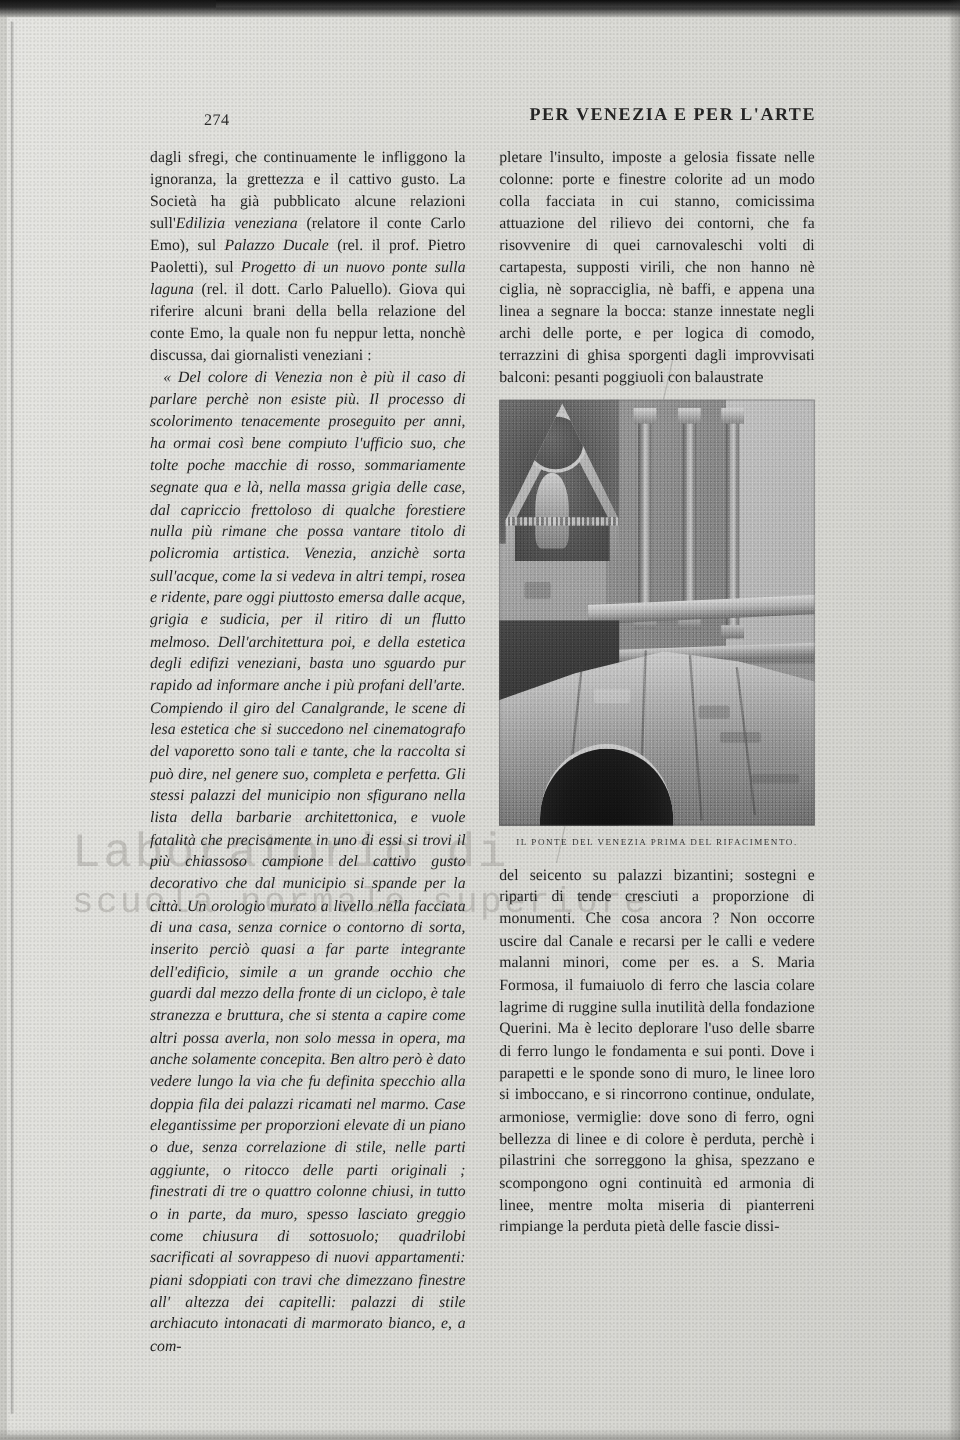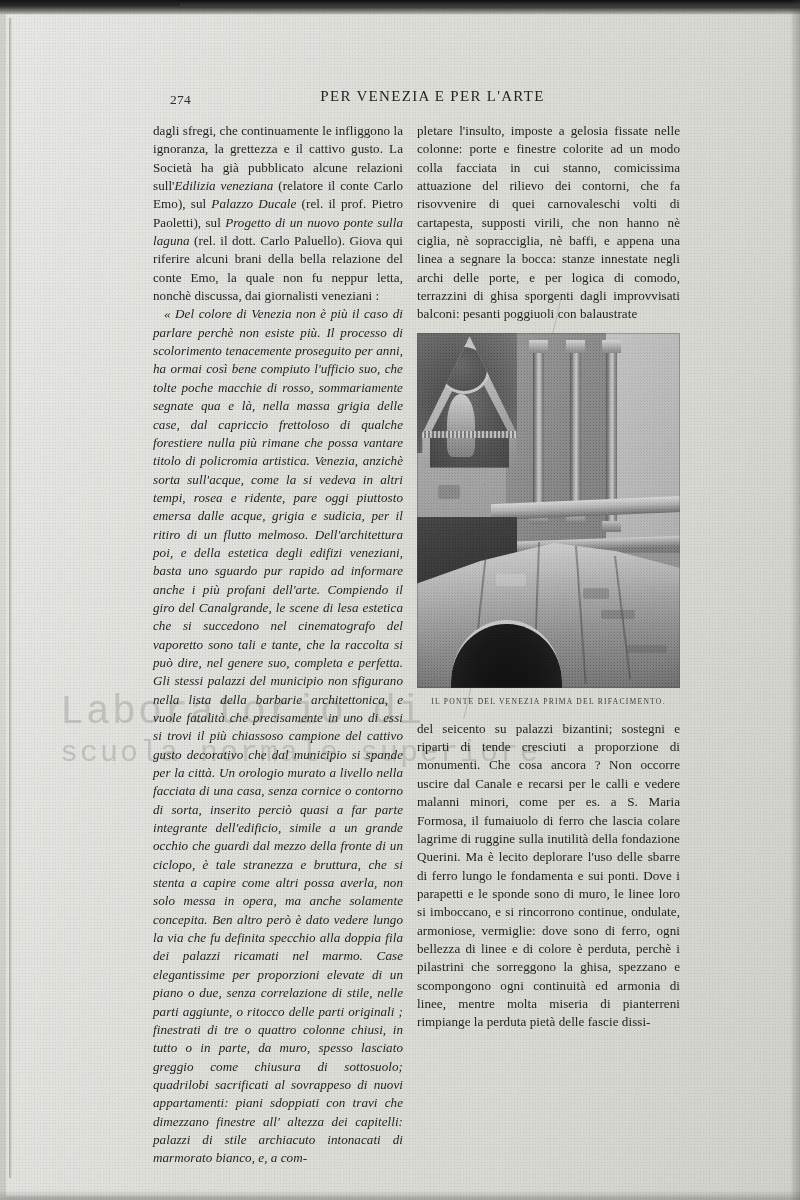--- a/index.html
+++ b/index.html
@@ -108,32 +108,32 @@
   .folio {
     position: absolute;
     left: 45px; top: 4px;
     font-size: 13.5px;
     color: #2d2d2d;
     letter-spacing: .3px;
   }
   .head-title {
     position: absolute;
     left: 0; right: 0; top: 0;
-    text-align: center;
+    text-align: right;
     font-size: 15px;
     letter-spacing: 1.3px;
     color: #252525;
     padding-left: 60px;
+    font-weight: bold;
   }
 
   .columns {
     position: relative;
     display: flex;
-    gap: 14px;
-    margin-left: 28px;
+    gap: 28px;
   }
   .col { width: 263px; }
 
   p.body {
     margin: 0;
     font-size: 13.1px;
     line-height: 18.35px;
     text-align: justify;
     text-justify: inter-word;
     color: #232323;

